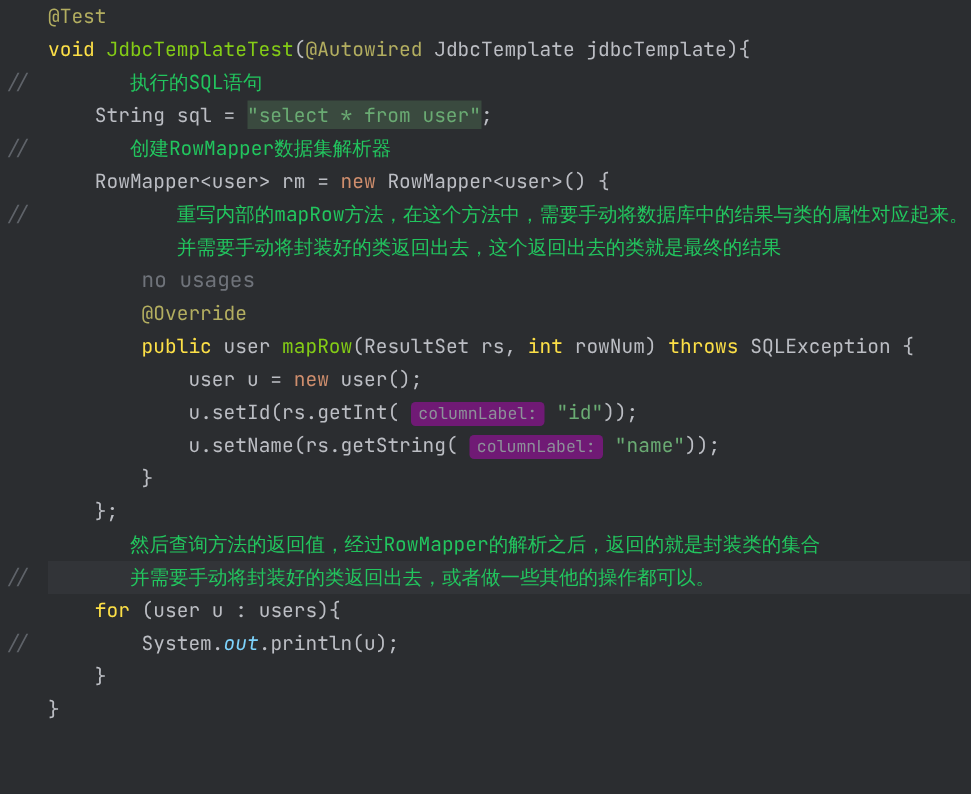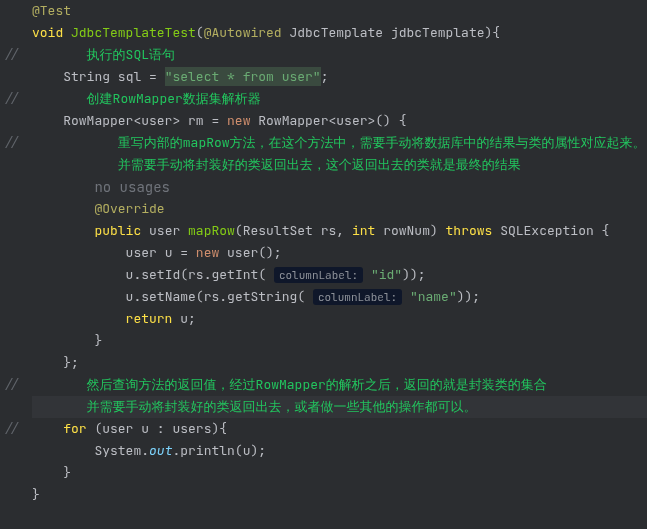--- a/index.html
+++ b/index.html
@@ -46,21 +46,21 @@
       white-space: pre;
     }
     .annotation { color: #b3ae60; }
     .keyword { color: #fde047; }
     .method-def { color: #84cc16; }
     .string { color: #6aab73; }
     .comment { color: #22c55e; }
     .field-static { color: #7dd3fc; font-style: italic; }
     .new-kw { color: #cf8e6d; }
     .param-label {
-      background-color: #0f172a;
+      background-color: #701a75;
       color: #8d9199;
       padding: 1px 5px;
       border-radius: 3px;
       font-size: 11px;
     }
     .highlight-str {
       background-color: #3a4a3f;
       padding: 1px 0;
     }
     .hint {
@@ -127,21 +127,20 @@
     <div class="line">        <span class="annotation">@Override</span></div>
 
     <div class="line">        <span class="keyword">public</span> <span class="class-name">user</span> <span class="method-def">mapRow</span>(<span class="class-name">ResultSet</span> <span>rs</span>, <span class="keyword">int</span> <span>rowNum</span>) <span class="keyword">throws</span> <span class="class-name">SQLException</span> {</div>
 
     <div class="line">            <span class="class-name">user</span> <span>u</span> = <span class="new-kw">new</span> <span class="class-name">user</span>();</div>
 
     <div class="line">            <span>u</span>.<span class="method-call">setId</span>(<span>rs</span>.<span class="method-call">getInt</span>( <span class="param-label">columnLabel:</span> <span class="string">"id"</span>));</div>
 
     <div class="line">            <span>u</span>.<span class="method-call">setName</span>(<span>rs</span>.<span class="method-call">getString</span>( <span class="param-label">columnLabel:</span> <span class="string">"name"</span>));</div>
 
-    <div class="line">            <span class="keyword">return</span> <span>u</span>;</div>
 
     <div class="line">        }</div>
 
     <div class="line">    };</div>
 
     <div class="line">       <span class="comment">然后查询方法的返回值，经过RowMapper的解析之后，返回的就是封装类的集合</span></div>
 
 
     <div class="line selected-line">       <span class="comment">并需要手动将封装好的类返回出去，或者做一些其他的操作都可以。</span></div>
 

